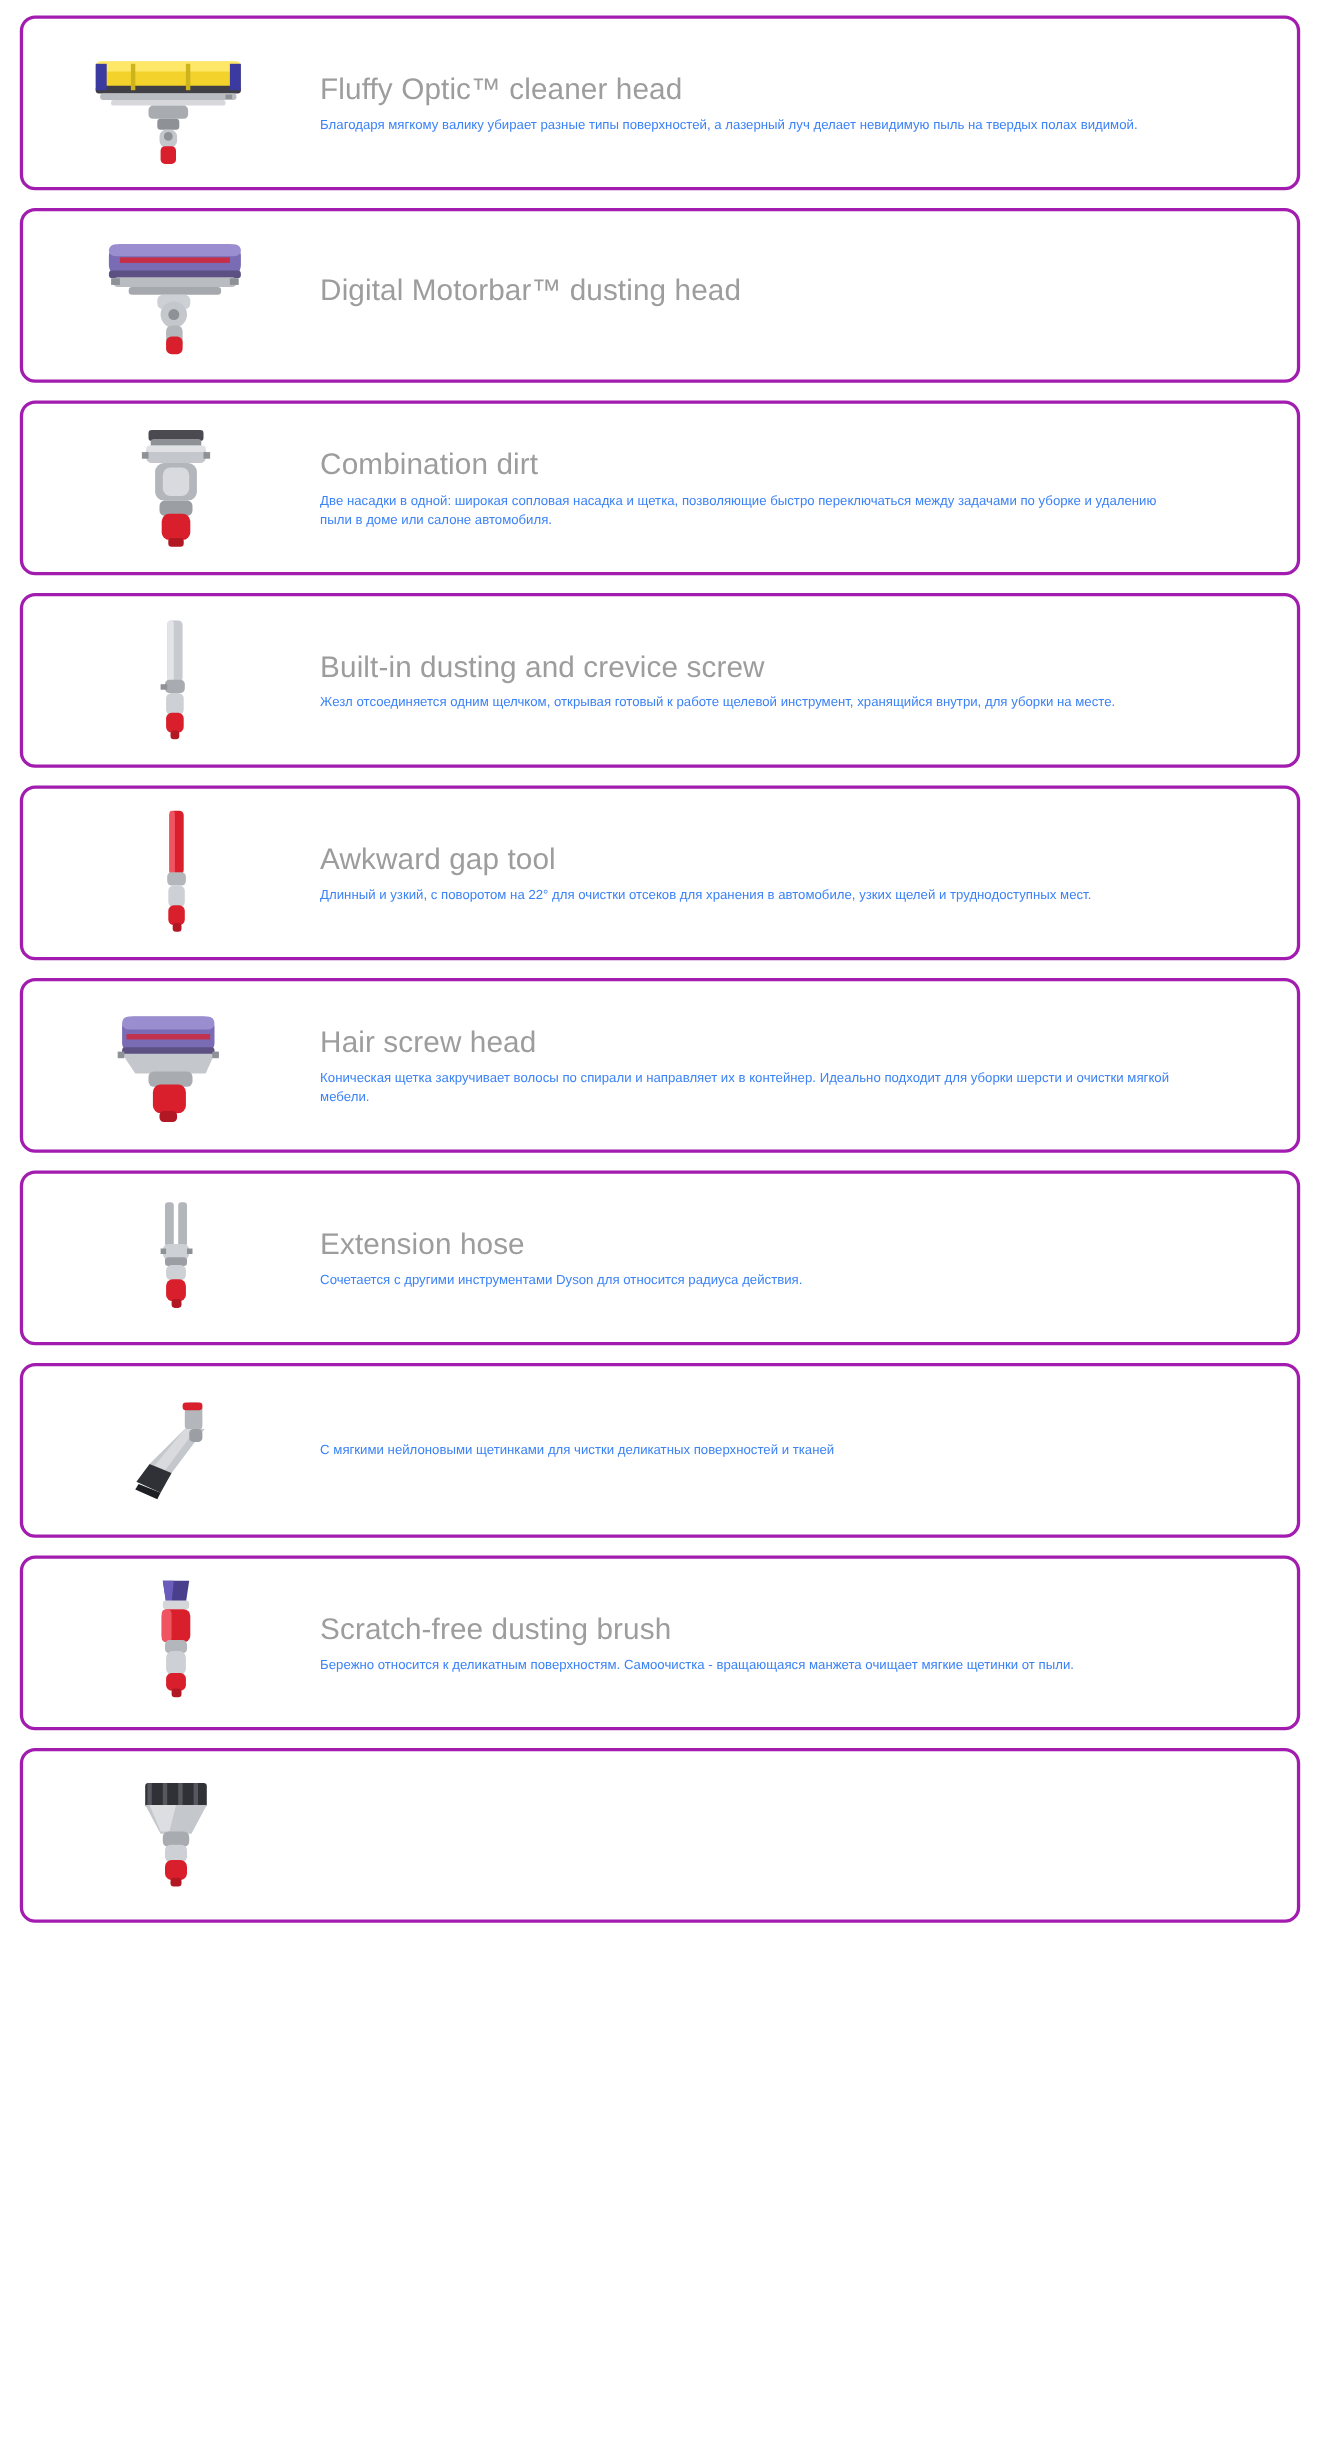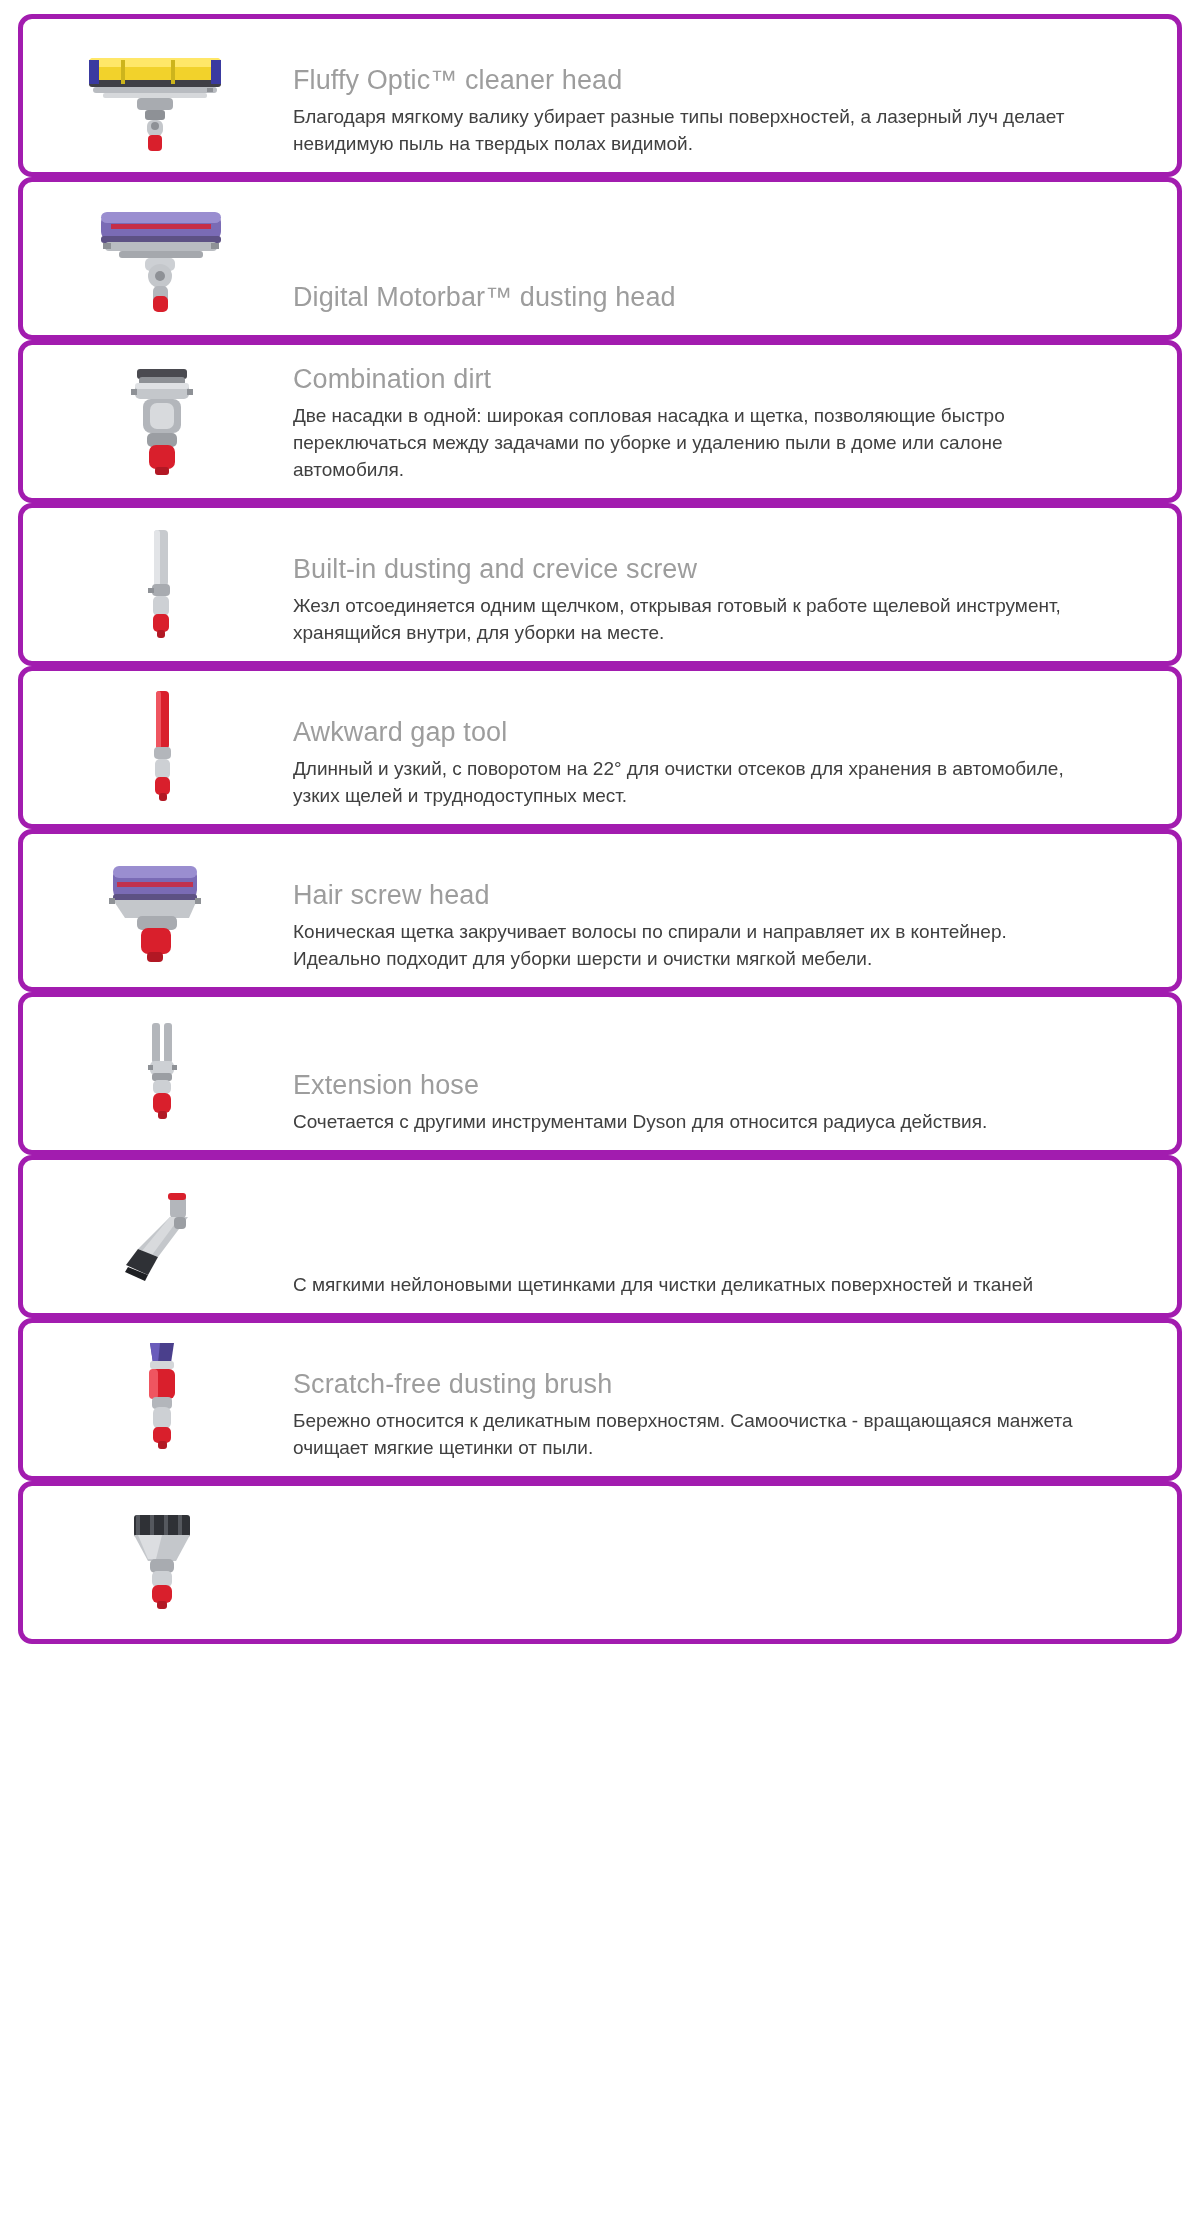--- a/index.html
+++ b/index.html
@@ -15,25 +15,26 @@
     -webkit-font-smoothing: antialiased;
   }
   .page {
     width: 1200px;
     box-sizing: border-box;
     padding: 14px 18px 20px 18px;
   }
   .card {
     position: relative;
     box-sizing: border-box;
-    border: 5px solid #a21caf;
+    border: 3px solid #a21caf;
     border-radius: 14px;
     background: #ffffff;
+    margin-bottom: 16px;
     display: flex;
-    align-items: flex-end;
+    align-items: center;
     padding: 14px 22px 14px 14px;
     min-height: 150px;
     overflow: hidden;
   }
   .card-media {
     flex: 0 0 250px;
     height: 125px;
     display: flex;
     align-items: center;
     justify-content: center;
@@ -48,23 +49,23 @@
   }
   .card-title {
     font-size: 27px;
     line-height: 1.2;
     font-weight: 400;
     color: #9d9d9d;
     margin: 0 0 8px 0;
     letter-spacing: 0.1px;
   }
   .card-desc {
-    font-size: 19px;
+    font-size: 12px;
     line-height: 1.42;
-    color: #404040;
+    color: #3b82f6;
     margin: 0;
     max-width: 790px;
   }
 </style>
 </head>
 <body>
 
 <div class="page">
 
   <div class="card">

